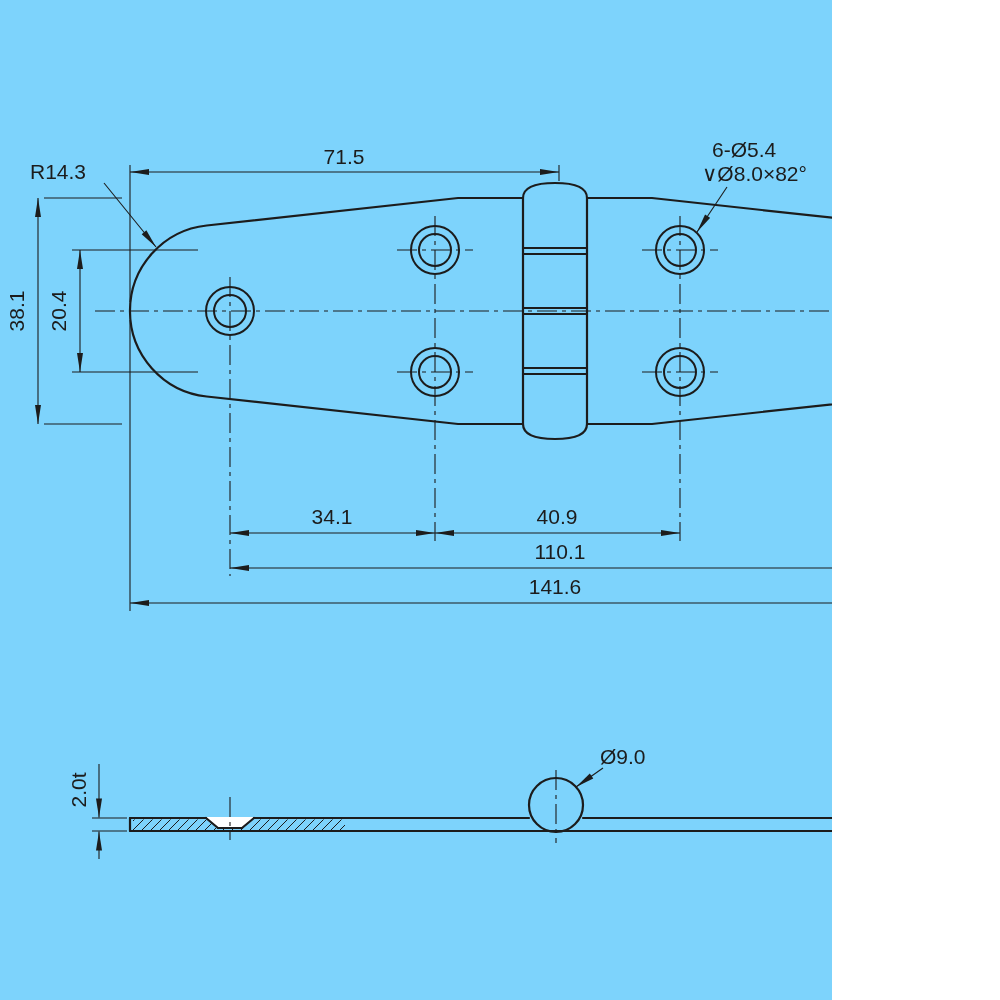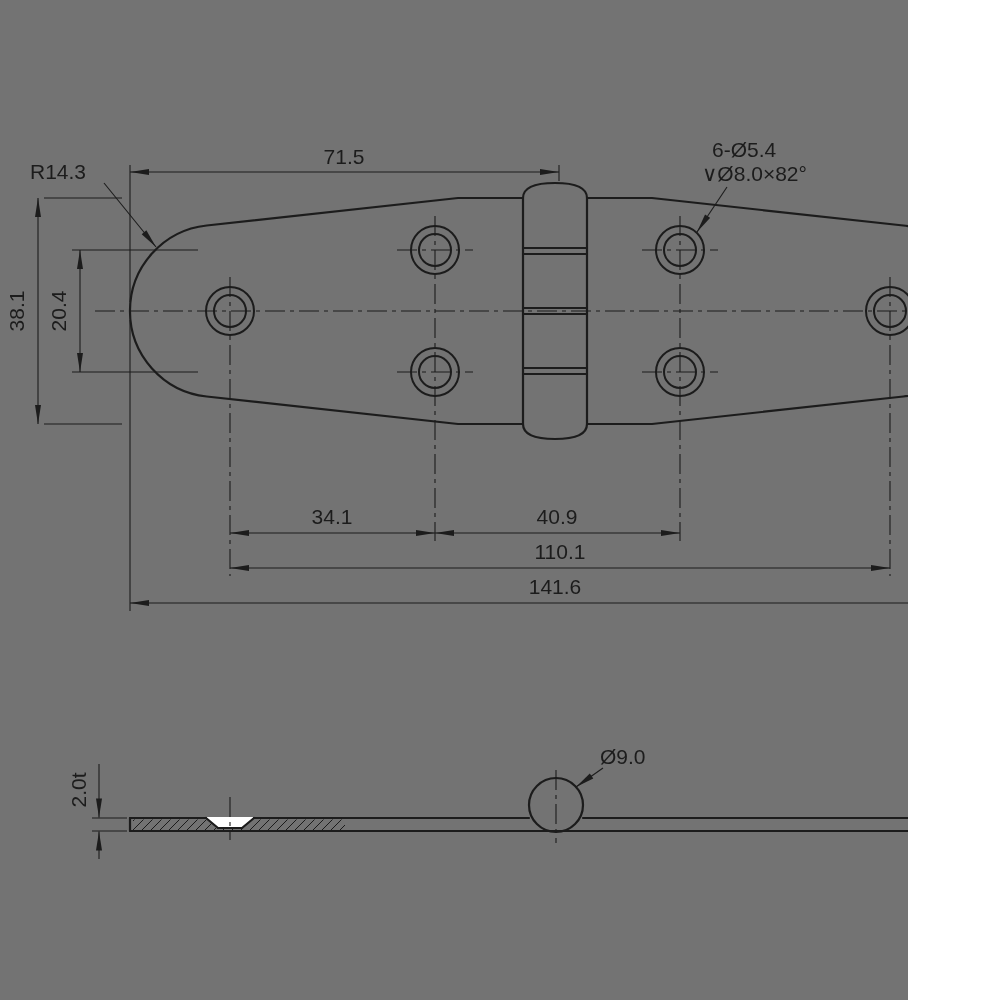--- a/index.html
+++ b/index.html
@@ -1,16 +1,16 @@
 <!DOCTYPE html>
 <html><head>
 <meta charset="utf-8">
 <style>
   html,body{margin:0;padding:0;background:#ffffff;}
-  .canvas{position:relative;width:908px;height:1000px;background:#737373;overflow:hidden;}
+  .canvas{position:relative;width:832px;height:1000px;background:#7dd3fc;overflow:hidden;}
   svg{display:block;}
   .obj{stroke:#1c1c1c;stroke-width:2.2;fill:none;stroke-linecap:round;}
   .hole{stroke:#1c1c1c;stroke-width:2;fill:none;}
   .thin{stroke:#1c1c1c;stroke-width:1.1;fill:none;}
   .cl{stroke:#1c1c1c;stroke-width:1.1;fill:none;stroke-dasharray:20 5 4 5;}
   .lbl{font-family:"Liberation Sans", sans-serif;font-size:21px;fill:#1c1c1c;}
 </style>
 </head>
 <body>
 

